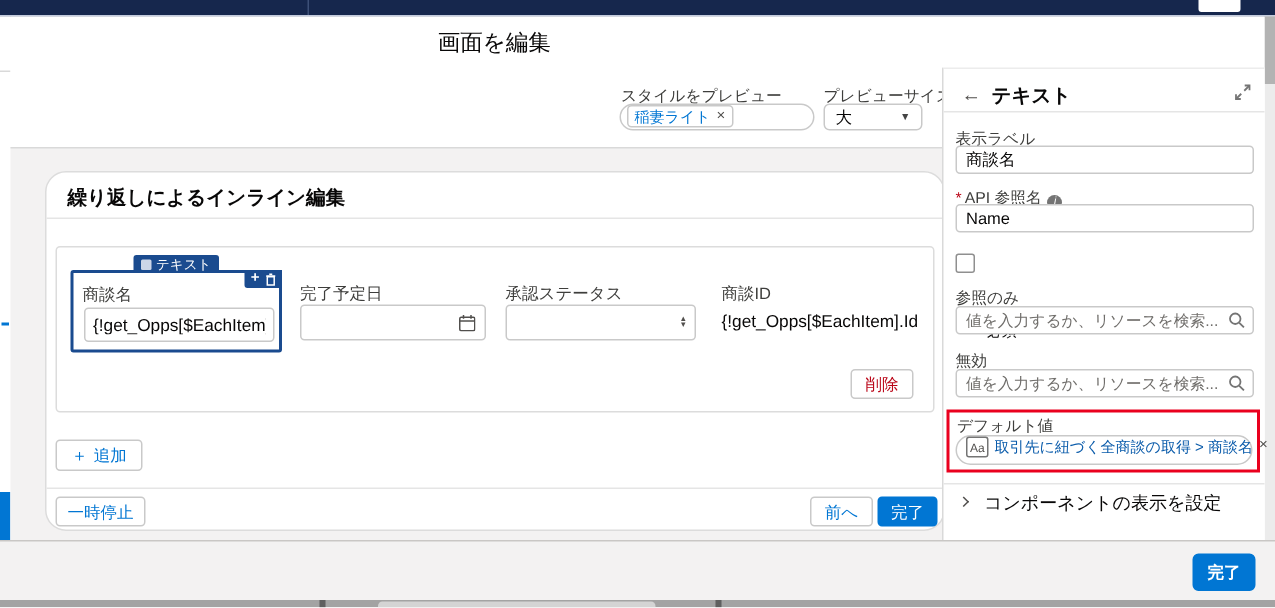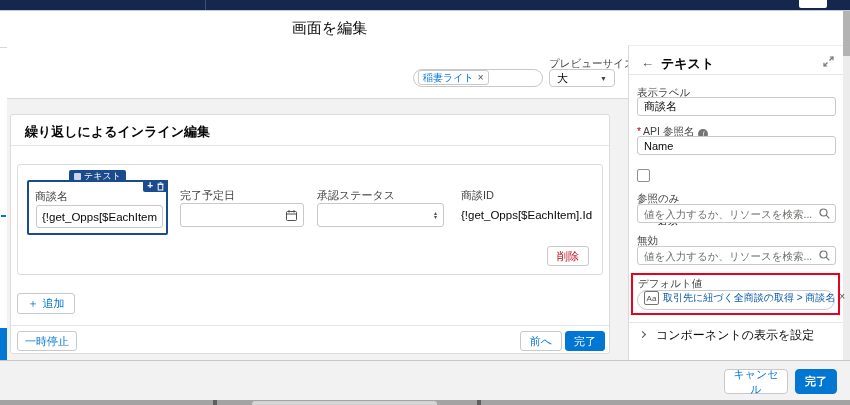--- a/index.html
+++ b/index.html
@@ -33,21 +33,21 @@
         padding:0 4px;height:13px;background:#fff;}
   .chip-txt{font-size:10px;color:#0176d3;white-space:nowrap;}
   .chip-x{font-size:10px;color:#514f4d;line-height:1;}
   .pv-size-label{left:542px;top:46px;}
   .pv-size-box{left:542px;top:58px;width:66px;height:18px;border:1px solid #c9c9c9;border-radius:4px;
                display:flex;align-items:center;justify-content:space-between;padding:0 7px;background:#fff;}
   .pv-size-val{font-size:11px;color:#080707;}
   .pv-caret{font-size:7px;color:#444;}
   
   .canvas{left:0;top:87px;width:621px;height:262px;background:#f3f2f2;border-top:1px solid #d9d9d9;}
-  .screen-card{left:3px;top:15px;width:600px;height:240px;background:#fff;border:1px solid #dcdcdc;border-radius:3px;}
+  .screen-card{left:23px;top:15px;width:600px;height:240px;background:#fff;border:1px solid #dcdcdc;border-radius:14px;}
   .card-heading{left:14px;top:8px;font-size:13px;font-weight:bold;color:#080707;}
   .hline{height:1px;background:#e5e5e5;}
   .card-div1{left:0;top:30px;width:598px;}
   .row-box{left:6px;top:49px;width:586px;height:111px;border:1px solid #dcdcdc;border-radius:3px;background:#fff;}
   .fld-label{font-size:11px;color:#3e3e3c;white-space:nowrap;}
   .fld-input{border:1px solid #c9c9c9;border-radius:3px;font-size:11.5px;color:#080707;padding:0 5px;
              background:#fff;outline:none;font-family:inherit;}
   
   .sel-box{left:9px;top:15px;width:141px;height:55px;border:2px solid #1a4b8f;border-radius:2px;background:#fff;}
   .sel-tag{left:40px;top:-12px;height:12px;background:#1a4b8f;border-radius:2px 2px 0 0;
@@ -132,20 +132,21 @@
   <div class="abs bottom-strip">
     <div class="abs bs-line1"></div>
     <div class="abs bs-line2"></div>
     <div class="abs bs-card"></div>
   </div>
 
   <div class="abs modal">
 
     <div class="abs modal-title">画面を編集</div>
 
+    <div class="abs pv-label pv-style-label">スタイルをプレビュー</div>
     <div class="abs pv-style-box">
       <span class="chip">
         <span class="chip-txt">稲妻ライト</span>
         <span class="chip-x">×</span>
       </span>
     </div>
     <div class="abs pv-label pv-size-label">プレビューサイズ</div>
     <div class="abs pv-size-box">
       <span class="pv-size-val">大</span>
       <span class="pv-caret">▼</span>
@@ -280,17 +281,16 @@
         </div>
       </div>
 
       <div class="abs hline panel-div2"></div>
       <span class="abs vis-chev"></span>
       <div class="abs vis-lbl">コンポーネントの表示を設定</div>
     </div>
   </div>
 
   <div class="abs mfooter">
-    <button class="abs btn btn-blue-txt cancel-btn">キャンセル</button>
     <button class="abs btn btn-brand done-btn">完了</button>
   </div>
 
 </div>
 
 </body></html>

